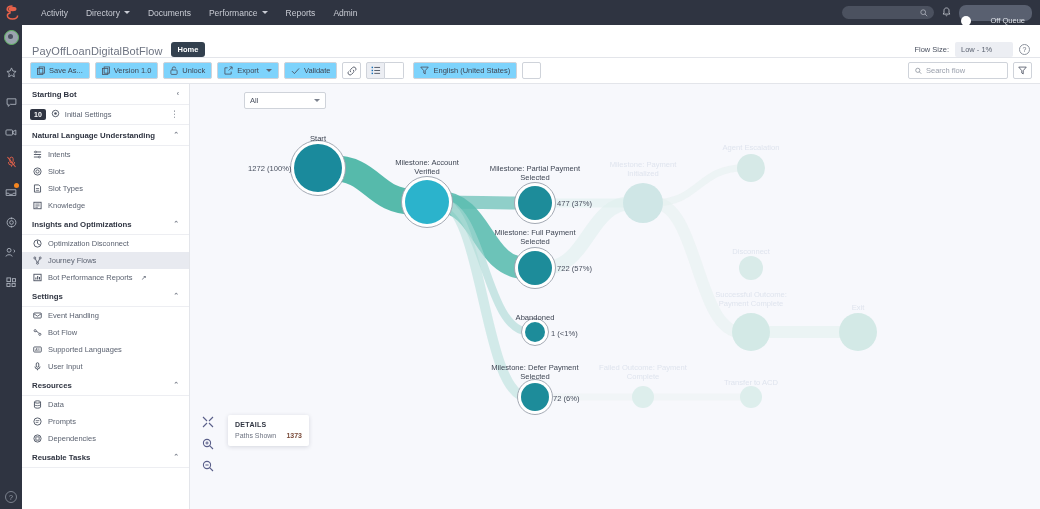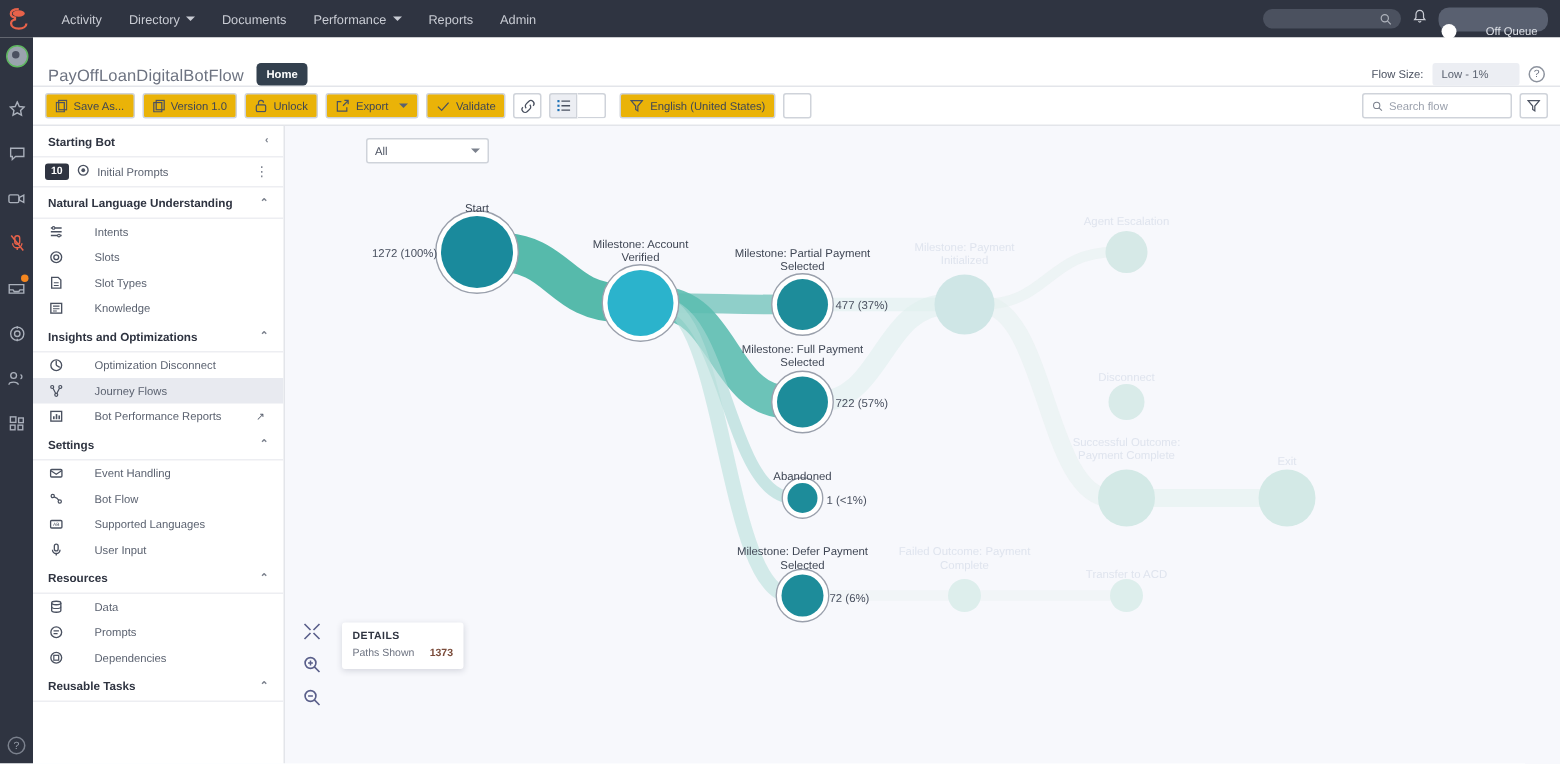--- a/index.html
+++ b/index.html
@@ -93,21 +93,21 @@
     cursor: pointer;
   }
 
   
   .toolbar {
     position: absolute; top: 58px; left: 22px; width: 1018px; height: 26px;
     background: #fff; border-bottom: 1px solid #e3e5ea; display: flex;
     align-items: center; padding: 0 8px; gap: 5px;
   }
   .tb-btn {
-    height: 17px; border: 1px solid #cfd3da; border-radius: 2px; background: #eab308;
+    height: 17px; border: 1px solid #cfd3da; border-radius: 2px; background: #7dd3fc;
     display: flex; align-items: center; gap: 4px; padding: 0 6px;
     font-size: 7.5px; color: #3f4654; cursor: pointer; white-space: nowrap;
   }
   .tb-btn .chev {
     width: 0; height: 0; border-left: 3px solid transparent; border-right: 3px solid transparent;
     border-top: 3.5px solid #5b6270; margin-left: 3px;
   }
   .tb-icon-btn {
     width: 19px; height: 17px; border: 1px solid #cfd3da; border-radius: 2px; background: #fff;
     display: flex; align-items: center; justify-content: center; cursor: pointer; color: #4a5160;
@@ -134,21 +134,21 @@
     background: #fff; border-right: 1px solid #e3e5ea; overflow: hidden;
     font-size: 7.5px;
   }
   .sb-section {
     display: flex; justify-content: space-between;
     padding: 6px 10px 5px 10px; font-weight: bold; color: #2f3441; font-size: 7.8px;
     border-bottom: 1px solid #edeef2; cursor: pointer;
   }
   .sb-chev { color: #7b818d; font-size: 7px; }
   .sb-item {
-    display: flex; align-items: center; gap: 21px; padding: 4px 10px;
+    display: flex; align-items: center; gap: 6px; padding: 4px 10px;
     color: #5b6270; cursor: pointer;
   }
   .sb-item.selected { background: #e8eaf0; }
   .sb-item .ico { width: 10px; display: flex; justify-content: center; color: #4a5160; }
   .sb-badge {
     background: #2f3441; color: #fff; border-radius: 2px; font-size: 7px;
     padding: 2px 4px; font-weight: bold;
   }
   .sb-item-row {
     display: flex; align-items: center; padding: 4px 10px 4px 8px;
@@ -411,21 +411,21 @@
       <div class="sb-section">
         <span>Starting Bot</span>
         <span class="sb-chev">‹</span>
       </div>
       <div class="sb-item-row">
         <span class="sb-badge">10</span>
         <span class="ico"><svg width="9" height="9" viewBox="0 0 10 10">
             <circle cx="5" cy="5" r="3.6" fill="none" stroke="#4a5160" stroke-width="1"></circle>
             <circle cx="5" cy="5" r="1.4" fill="#4a5160"></circle>
           </svg></span>
-        <span class="label">Initial Prompts</span>
+        <span class="label">Initial Settings</span>
         <span class="kebab">⋮</span>
       </div>
       <div class="sb-section">
         <span>Natural Language Understanding</span>
         <span class="sb-chev">⌃</span>
       </div>
       <div class="sb-item">
         <span class="ico">
           <svg width="9" height="9" viewBox="0 0 10 10">
             <path d="M1 2.2 H9 M1 5 H9 M1 7.8 H9" stroke="#4a5160" stroke-width="1"></path>

